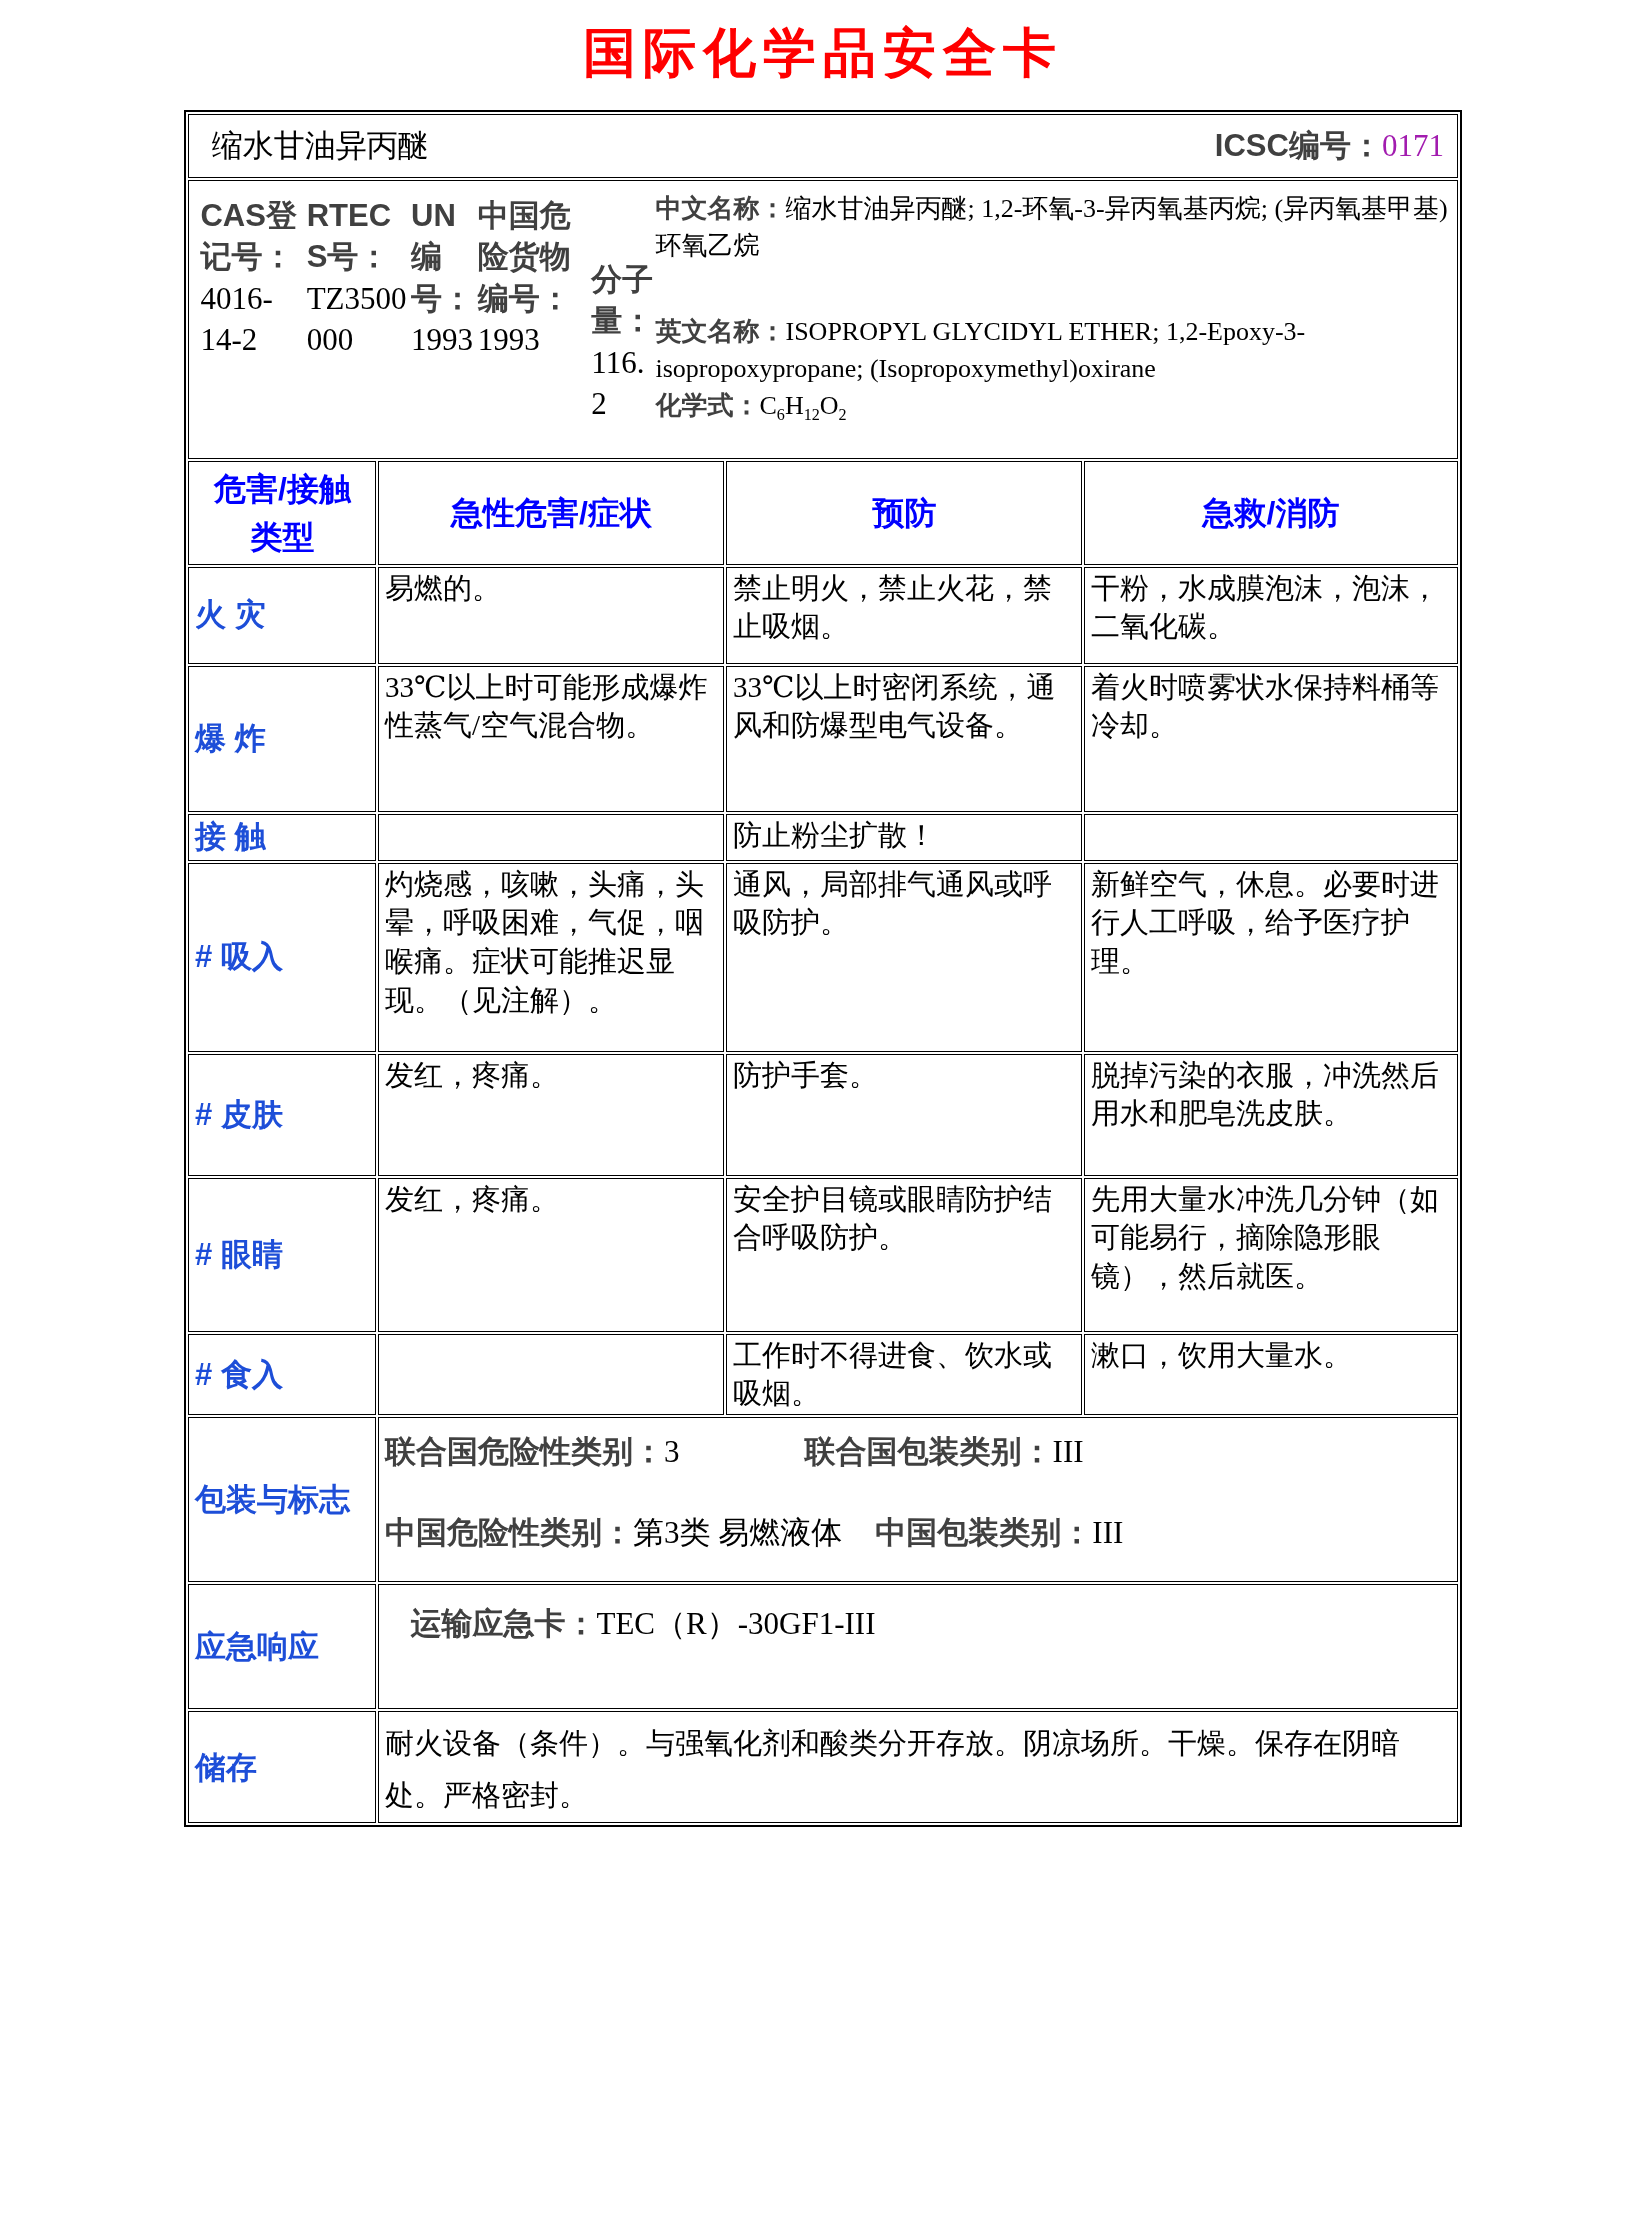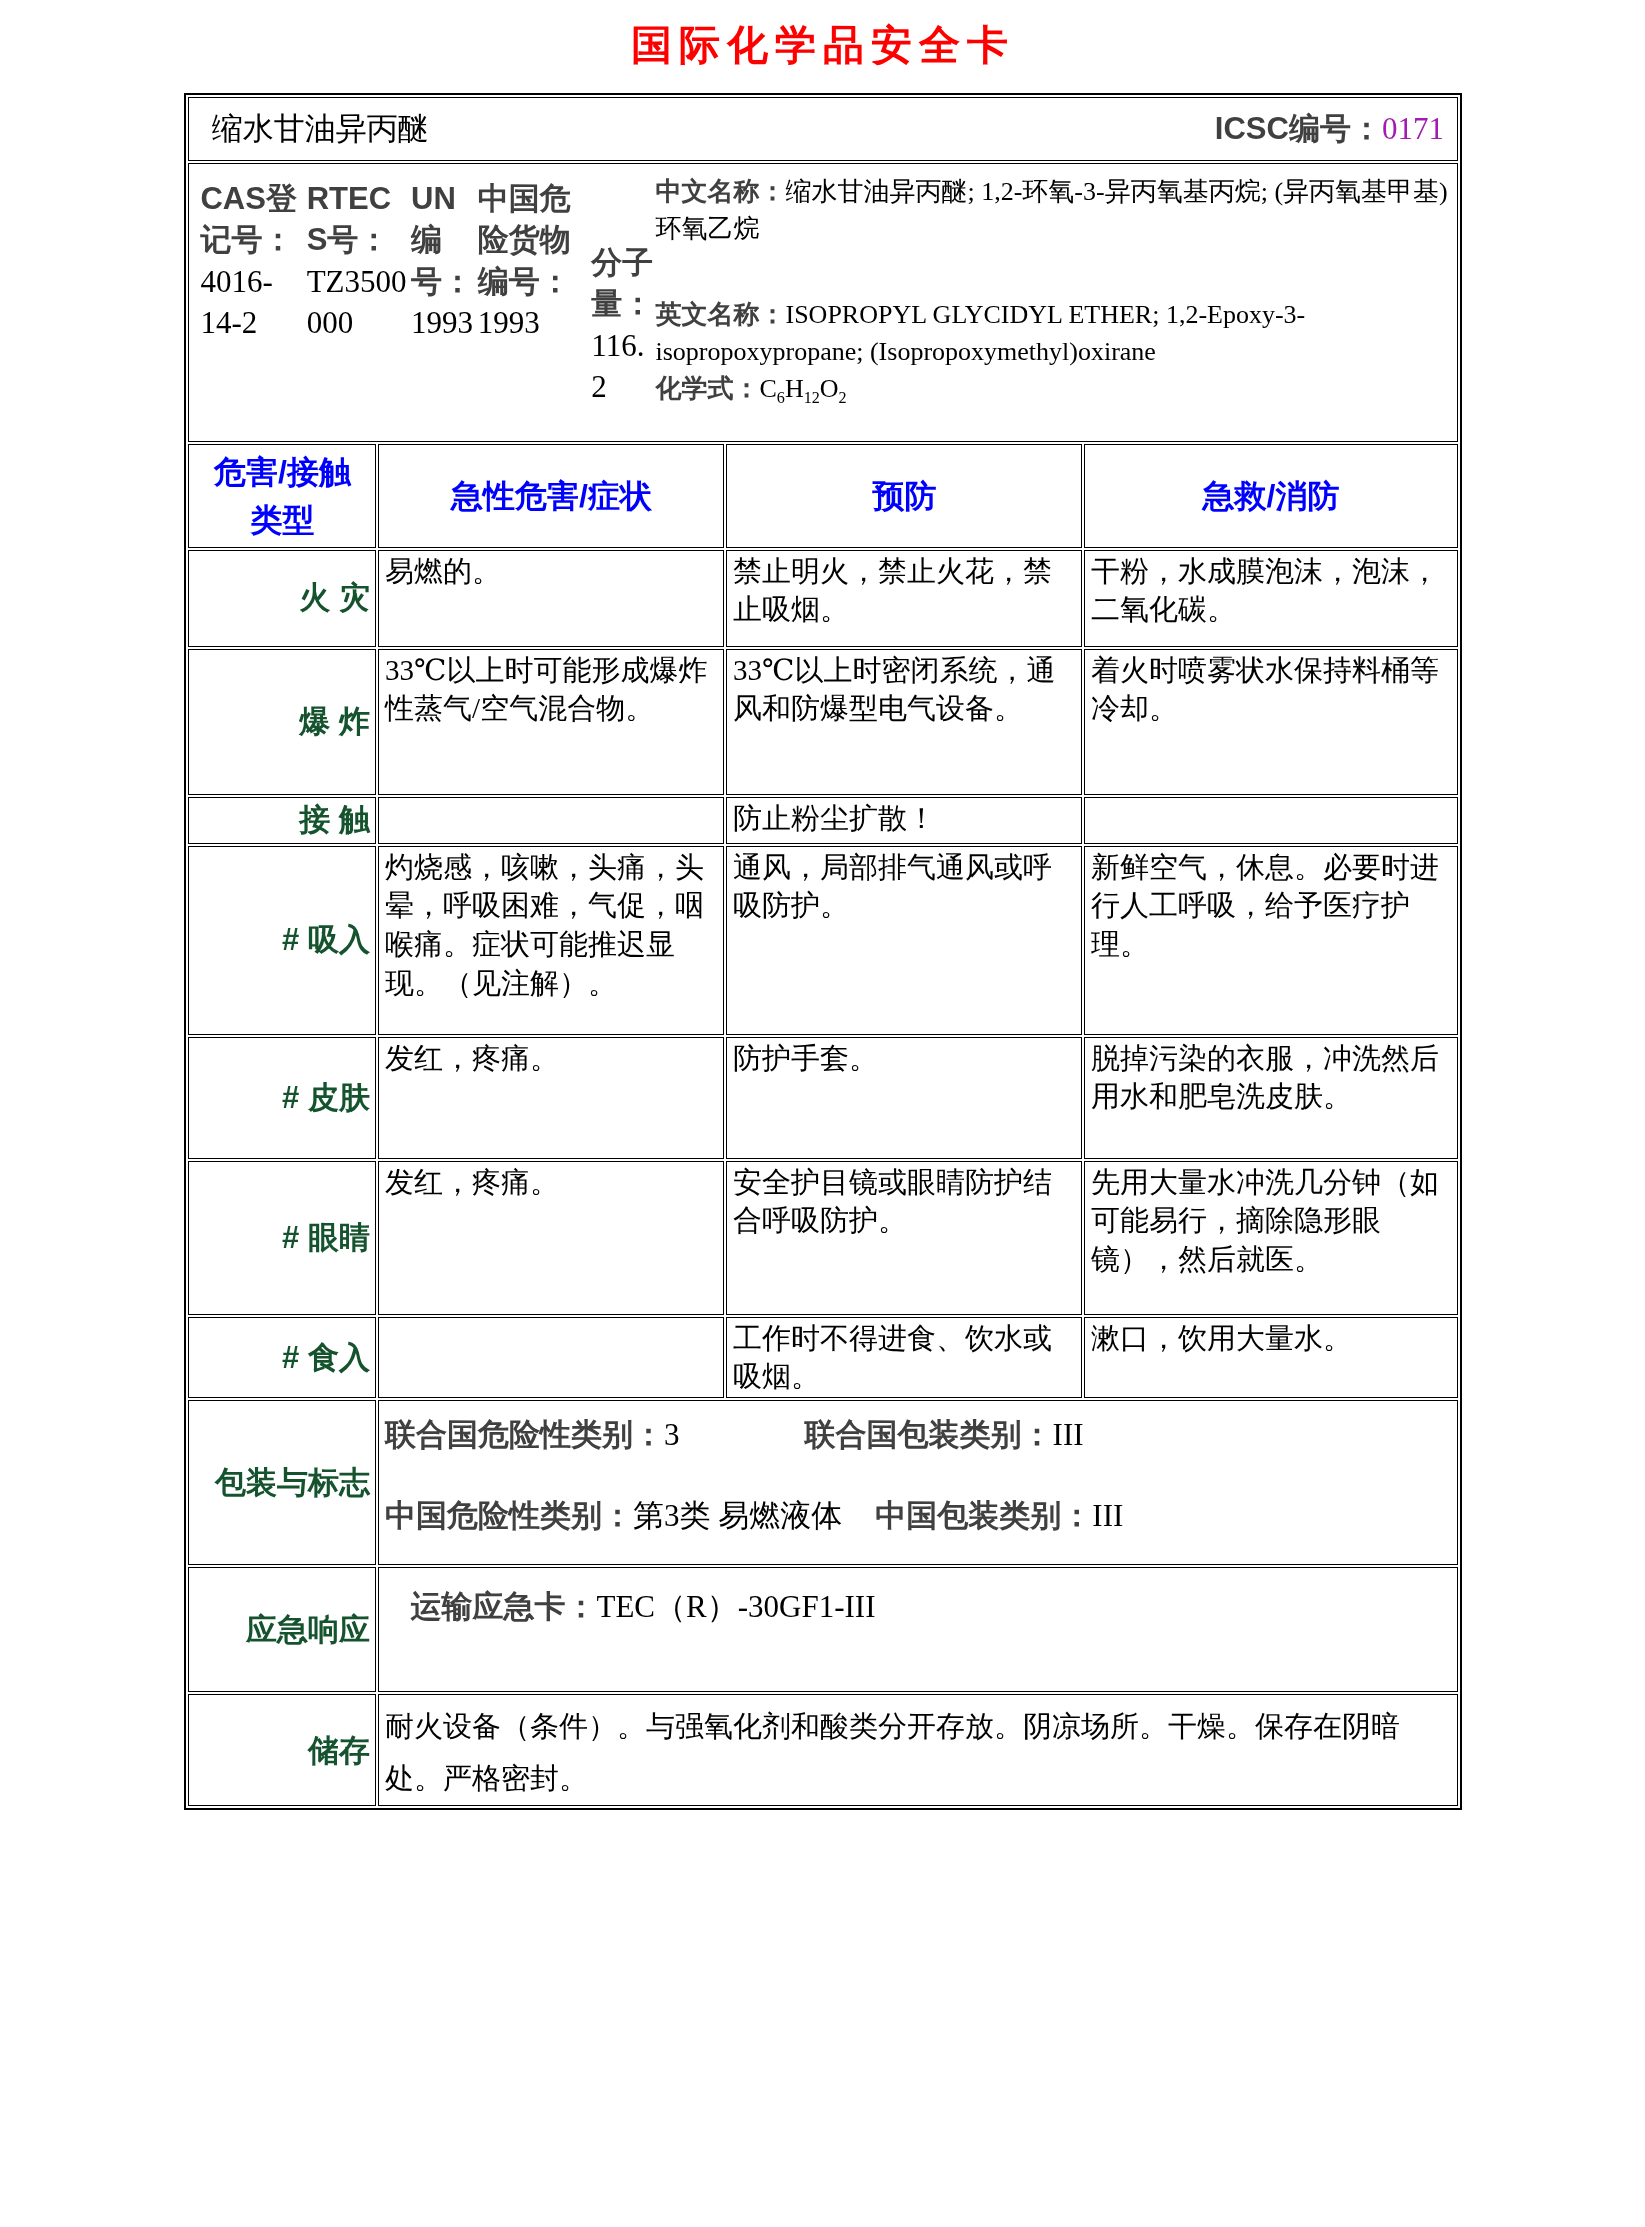--- a/index.html
+++ b/index.html
@@ -8,21 +8,21 @@
     font-family:"Liberation Serif","DejaVu Serif",serif;
     color:#000;
     -webkit-font-smoothing:antialiased;
   }
   .page-title{
     margin:18px 0 0 0;
     text-align:center;
     color:#ff0000;
     font-family:"Liberation Sans","DejaVu Sans",sans-serif;
     font-weight:bold;
-    font-size:41px;
+    font-size:53px;
     letter-spacing:7px;
   }
   table.card{
     width:1276px;
     margin:19.5px auto 0 auto;
     border:2.8px solid #000;
     border-collapse:separate;
     border-spacing:2.8px;
     background:#fff;
     table-layout:fixed;
@@ -59,22 +59,22 @@
   .formula-line{margin-top:auto;margin-bottom:1.4px;}
   sub{font-size:0.62em;}
   
   .hdr-cell{
     vertical-align:middle;text-align:center;
     color:#0000ff;font-family:"Liberation Sans","DejaVu Sans",sans-serif;
     font-weight:bold;font-size:32px;line-height:1.5;
     white-space:pre-line;
   }
   .label-cell{
-    vertical-align:middle;text-align:right;
-    color:#14532d;font-family:"Liberation Sans","DejaVu Sans",sans-serif;
+    vertical-align:middle;text-align:left;
+    color:#1d4ed8;font-family:"Liberation Sans","DejaVu Sans",sans-serif;
     font-weight:bold;font-size:31px;
     white-space:nowrap;
   }
   .body-cell{vertical-align:top;}
   .wide-lines{line-height:1.8;padding-top:4.2px;}
   
   .pack-cell{vertical-align:top;padding-top:12.5px;font-size:31px;}
   .pack-line2{margin-top:40px;}
   .gap-wide{margin-left:125px;}
   .gap-small{margin-left:33px;text-align:center;}

